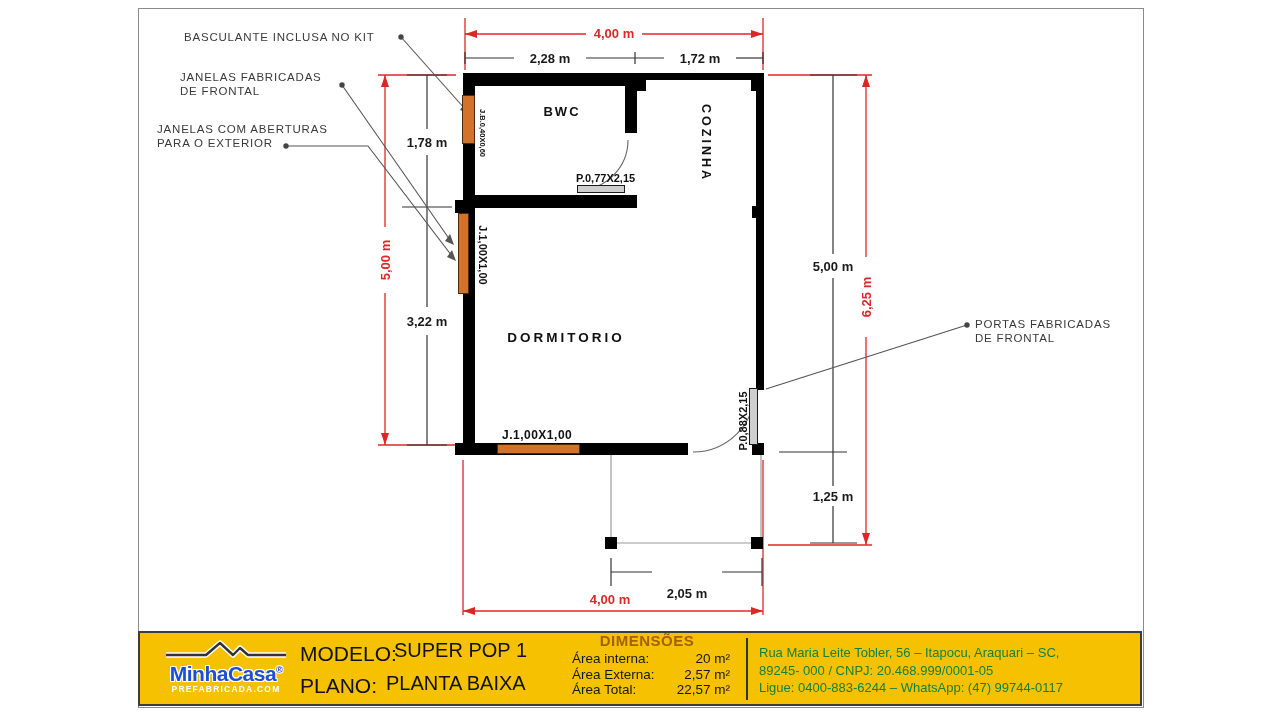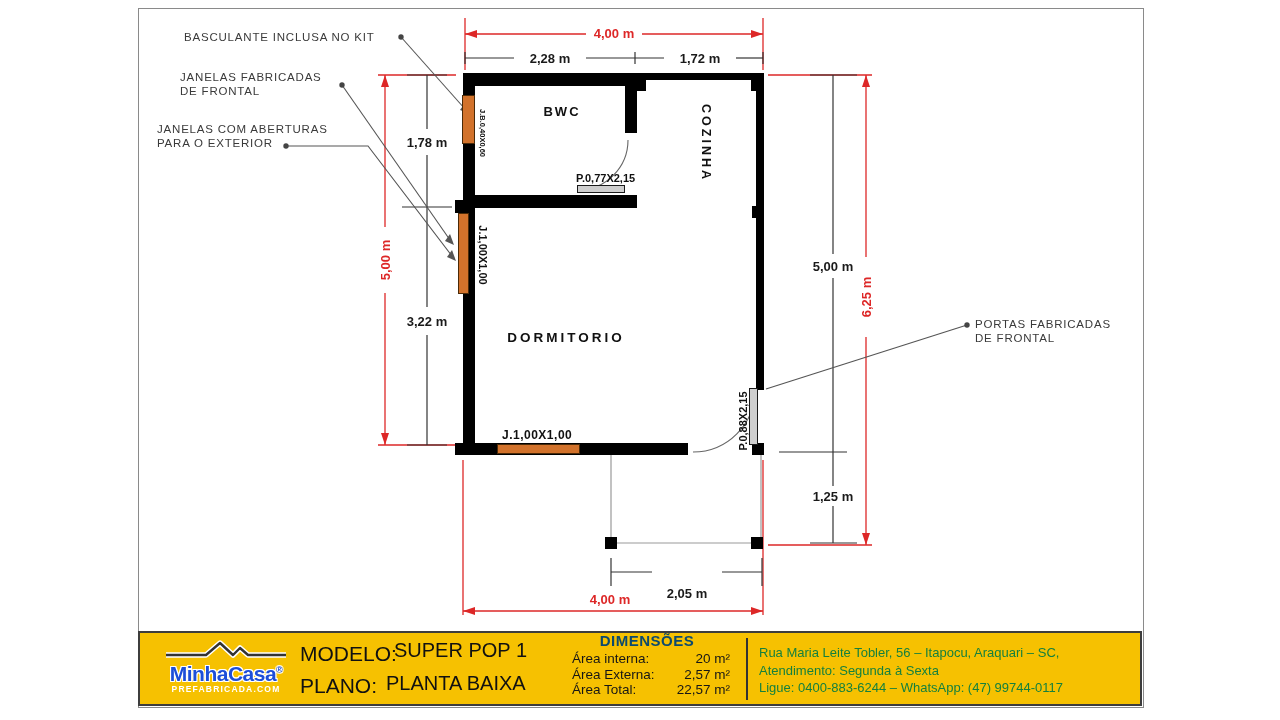--- a/index.html
+++ b/index.html
@@ -17,21 +17,21 @@
   .dim.red{color:#dd2727;}
   .dim.vert{transform:translate(-50%,-50%) rotate(-90deg);}
   .roomlbl{position:absolute;font-weight:bold;color:#111;white-space:nowrap;transform:translate(-50%,-50%);}
   .openlbl{position:absolute;font-weight:bold;font-size:11px;color:#111;white-space:nowrap;}
   .openlbl.v90{transform:translate(-50%,-50%) rotate(90deg);}
   .openlbl.vm90{transform:translate(-50%,-50%) rotate(-90deg);}
   
   #footer-bar{left:138px;top:631px;width:1004px;height:75px;background:#f6c101;border:2px solid #3d3d3d;box-sizing:border-box;}
   .flabel{position:absolute;font-weight:normal;font-size:21px;color:#111;white-space:nowrap;}
   .fvalue{position:absolute;font-size:20px;color:#111;white-space:nowrap;}
-  #dim-title{position:absolute;font-weight:bold;font-size:15px;color:#0c4a6e;transform:translateX(-50%);letter-spacing:0.5px;}
+  #dim-title{position:absolute;font-weight:bold;font-size:15px;color:#a16207;transform:translateX(-50%);letter-spacing:0.5px;}
   #areas{position:absolute;left:572px;top:651px;width:158px;font-size:13.5px;color:#161616;}
   .area-row{display:flex;justify-content:space-between;line-height:15.5px;}
   #footer-divider{position:absolute;left:746px;top:638px;width:2px;height:62px;background:#333;}
   #address{position:absolute;left:759px;top:644px;font-size:13px;line-height:17.5px;color:#15803d;white-space:nowrap;}
   
   #logo{position:absolute;left:160px;top:640px;width:132px;height:62px;text-align:center;}
   #logo-name{font-weight:bold;font-size:21px;color:#1d4ed8;letter-spacing:-0.5px;line-height:20px;margin-top:-2px;
     text-shadow:-1px -1px 0 #fff,1px -1px 0 #fff,-1px 1px 0 #fff,1px 1px 0 #fff,0 1px 0 #fff,0 -1px 0 #fff;}
   #logo-reg{font-size:9px;vertical-align:super;}
   #logo-sub{font-weight:bold;font-size:8.5px;letter-spacing:1.2px;color:#fff;line-height:10px;}
@@ -219,17 +219,17 @@
     <div class="area-row">
       <span>Área Total:</span>
       <span>22,57 m²</span>
     </div>
   </div>
 
   <div id="footer-divider"></div>
 
   <div id="address">
     <div>Rua Maria Leite Tobler, 56 – Itapocu, Araquari – SC,</div>
-    <div>Atendimento: Segunda à Sexta</div>
+    <div>89245- 000 / CNPJ: 20.468.999/0001-05</div>
     <div>Ligue: 0400-883-6244 – WhatsApp: (47) 99744-0117</div>
   </div>
 
 </div>
 
 </body></html>

